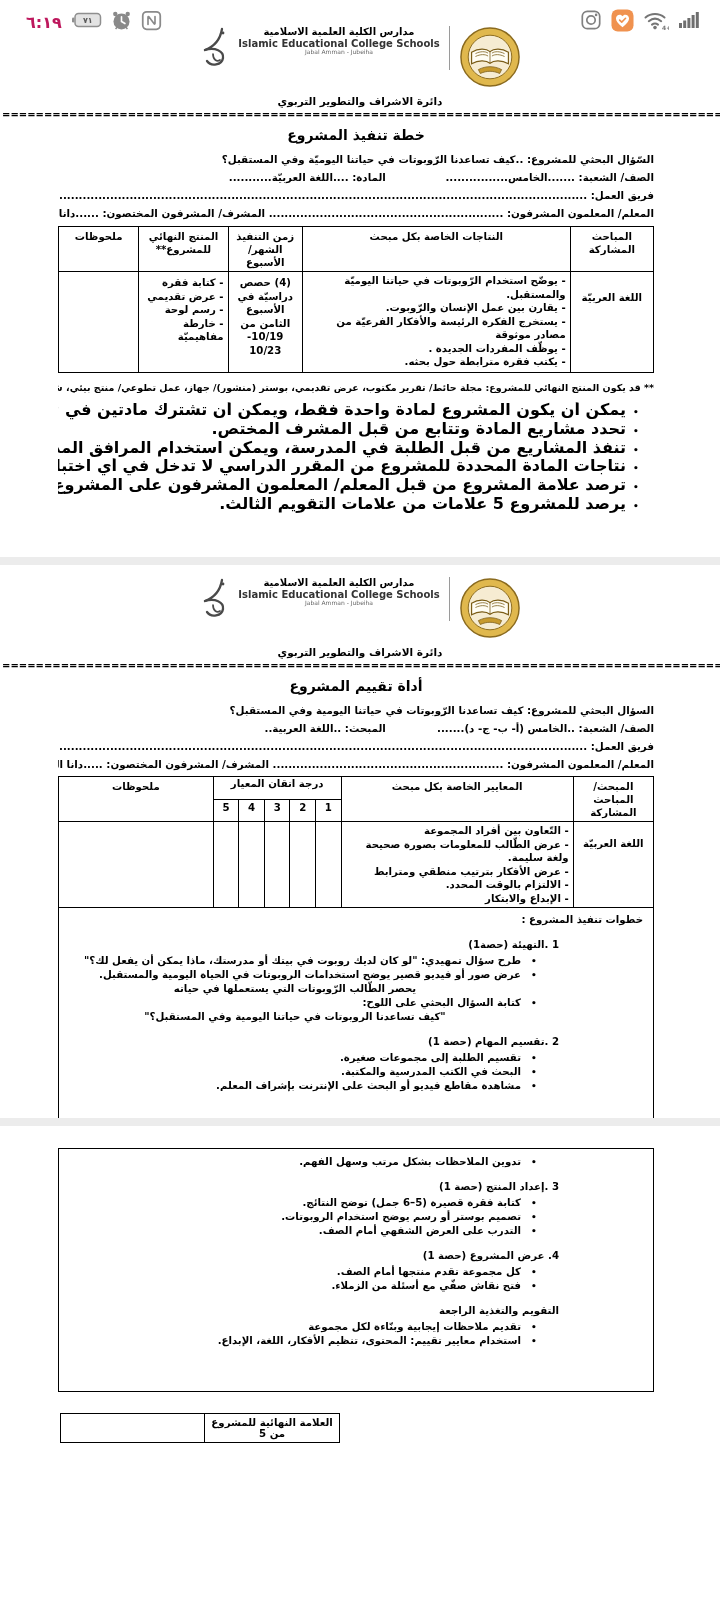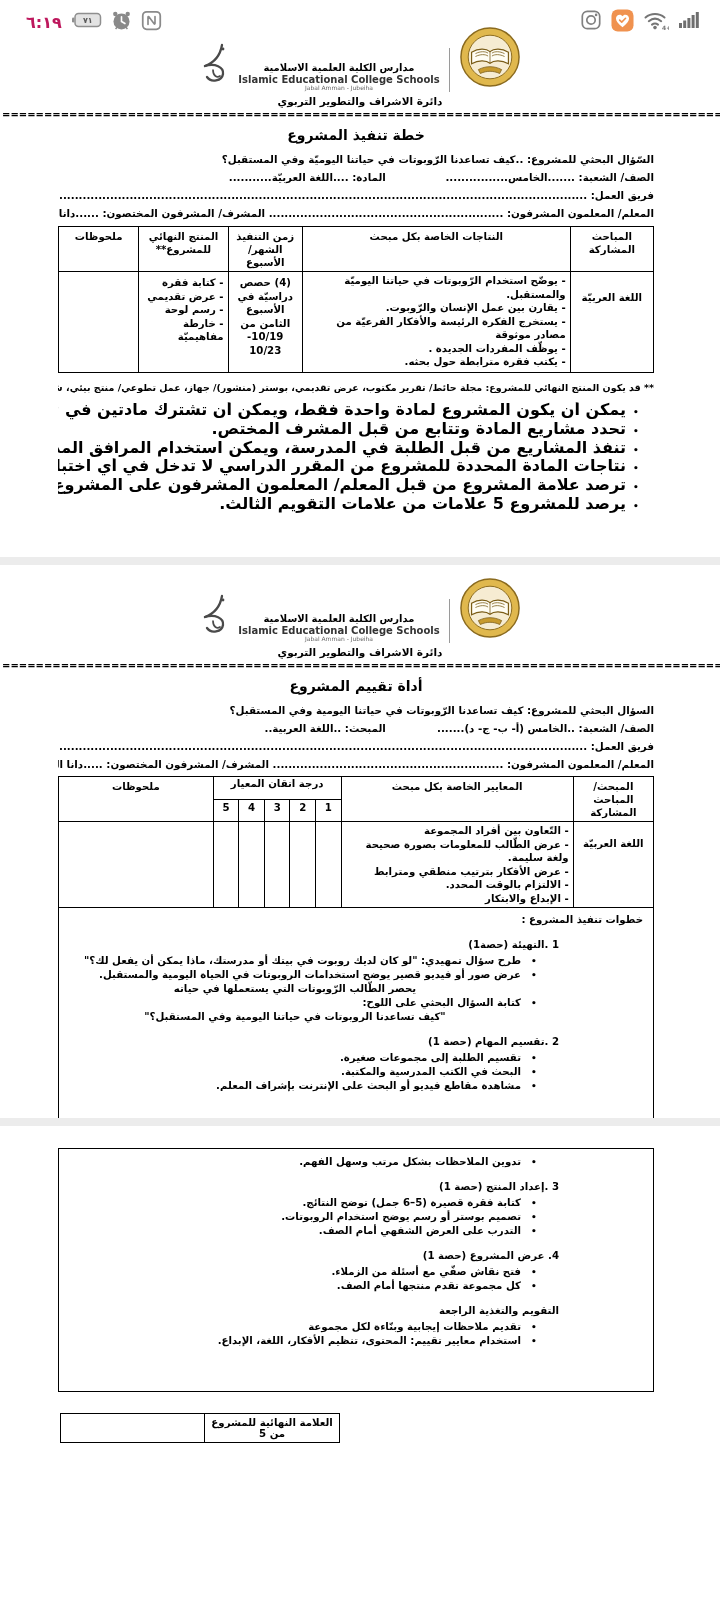--- a/index.html
+++ b/index.html
@@ -19,21 +19,21 @@
   
   .status-bar{
     position:absolute;top:0;left:0;right:0;height:38px;z-index:5;
     display:flex;justify-content:space-between;align-items:center;
     padding:6px 20px 0 26px;box-sizing:border-box;
   }
   .sb-group{display:flex;align-items:center;gap:9px;}
   .sb-time{font-size:16px;color:#be185d;letter-spacing:1px;}
 
   
-  .logo-row{display:flex;align-items:flex-end;justify-content:center;gap:9px;direction:ltr;}
+  .logo-row{display:flex;align-items:flex-start;justify-content:center;gap:9px;direction:ltr;}
   #p1 .logo-row{margin-top:26px;}
   #p2 .logo-row{margin-top:12px;}
   .logo-text{display:flex;flex-direction:column;align-items:center;line-height:1.15;}
   .logo-ar{font-size:10px;}
   .logo-en{font-size:10px;color:#333;}
   .logo-loc{font-size:6px;color:#666;font-weight:normal;}
   .vline{width:1px;height:44px;background:#9a9a9a;}
   .dept{text-align:center;font-size:10.5px;margin-top:3px;}
   .divider-line{
     white-space:nowrap;overflow:hidden;font-size:10px;line-height:11px;
@@ -405,25 +405,25 @@
             <span class="m"></span>
             <span class="t">تصميم بوستر أو رسم يوضح استخدام الروبوتات.</span>
           </div>
         <div class="sb">
             <span class="m"></span>
             <span class="t">التدرب على العرض الشفهي أمام الصف.</span>
           </div>
         <div class="step-h">4. عرض المشروع (حصة 1)</div>
         <div class="sb">
             <span class="m"></span>
+            <span class="t">كل مجموعة تقدم منتجها أمام الصف.</span>
+          </div>
+        <div class="sb">
+            <span class="m"></span>
             <span class="t">فتح نقاش صفّي مع أسئلة من الزملاء.</span>
-          </div>
-        <div class="sb">
-            <span class="m"></span>
-            <span class="t">كل مجموعة تقدم منتجها أمام الصف.</span>
           </div>
         <div class="step-h">التقويم والتغذية الراجعة</div>
         <div class="sb">
             <span class="m"></span>
             <span class="t">تقديم ملاحظات إيجابية وبنّاءة لكل مجموعة</span>
           </div>
         <div class="sb">
             <span class="m"></span>
             <span class="t">استخدام معايير تقييم: المحتوى، تنظيم الأفكار، اللغة، الإبداع.</span>
           </div>

